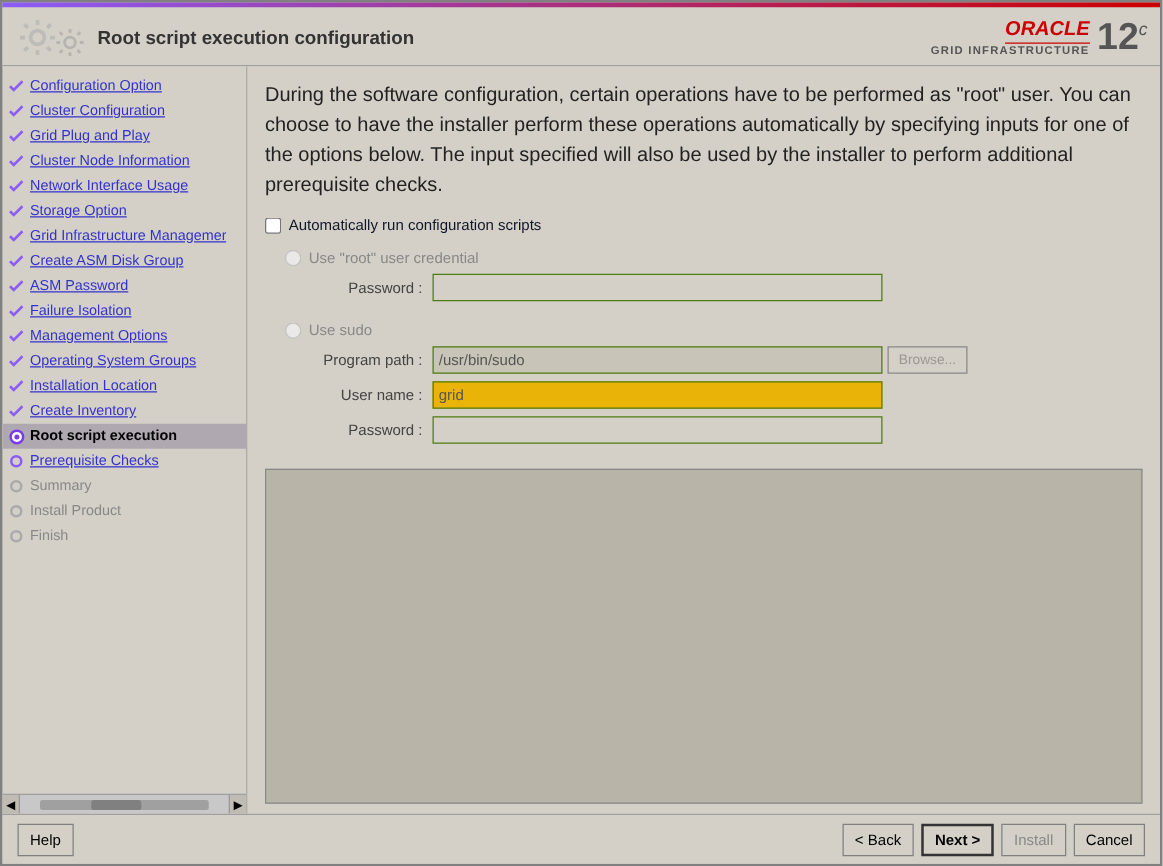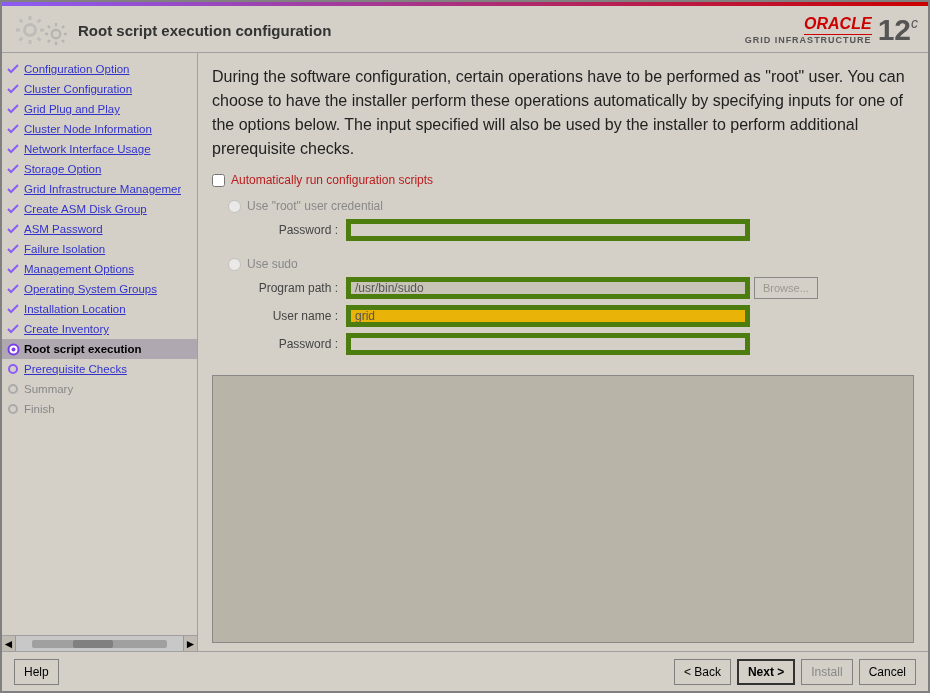--- a/index.html
+++ b/index.html
@@ -232,23 +232,23 @@
 
     .form-label {
       width: 100px;
       text-align: right;
       padding-right: 8px;
       color: #444;
       font-size: 12px;
     }
 
     .form-input {
-      width: 404px;
+      width: 360px;
       height: 22px;
-      border: 5px solid #4d7c0f;
+      border: 1px solid #4d7c0f;
       background: #fff;
       padding: 2px 4px;
       font-size: 12px;
     }
 
     .form-input:disabled {
       background: #d4d0c8;
       color: #888;
     }
 
@@ -266,21 +266,21 @@
       cursor: pointer;
       height: 22px;
     }
 
     input[type="radio"], input[type="checkbox"] {
       margin: 0;
     }
 
     .radio-label, .checkbox-label {
       font-size: 12px;
-      color: #b91c1c;
+      color: #0f172a;
     }
 
     .text-box-area {
       flex: 1;
       background: #b8b4a8;
       border: 1px solid #888;
       margin-top: 10px;
       min-height: 80px;
     }
 
@@ -501,20 +501,26 @@
             <div class="circle-icon" style="border-color:#8b5cf6;background:#d4d0c8;"></div>
           </div>
           <span class="sidebar-label">Prerequisite Checks</span>
         </div>
 
         <div class="sidebar-item">
           <div class="item-icon">
             <div class="circle-icon" style="border-color:#aaa;background:#d4d0c8;"></div>
           </div>
           <span class="sidebar-label disabled">Summary</span>
+        </div>
+        <div class="sidebar-item">
+          <div class="item-icon">
+            <div class="circle-icon" style="border-color:#aaa;background:#d4d0c8;"></div>
+          </div>
+          <span class="sidebar-label disabled">Install Product</span>
         </div>
         <div class="sidebar-item">
           <div class="item-icon">
             <div class="circle-icon" style="border-color:#aaa;background:#d4d0c8;"></div>
           </div>
           <span class="sidebar-label disabled">Finish</span>
         </div>
       </div>
 
       <div class="sidebar-scrollbar-area">

